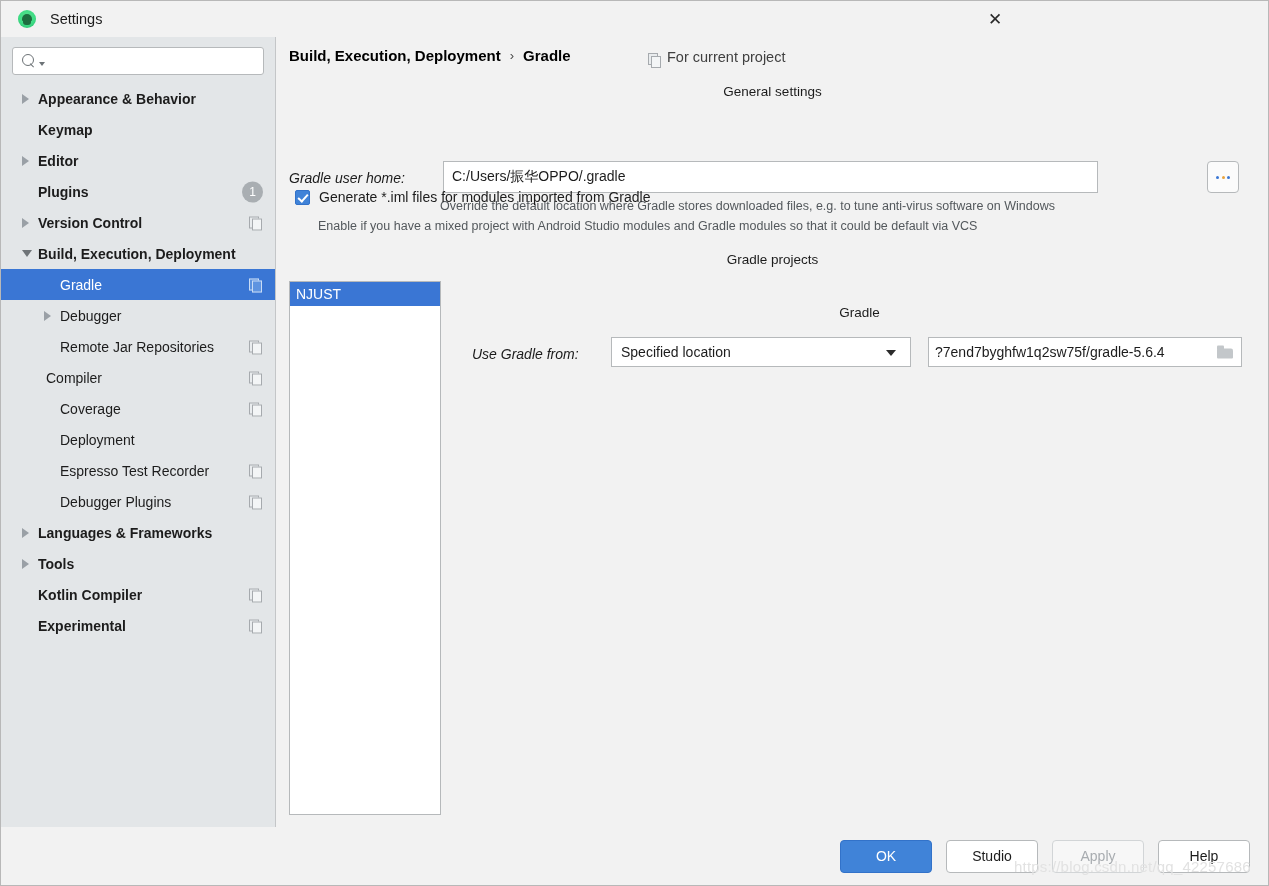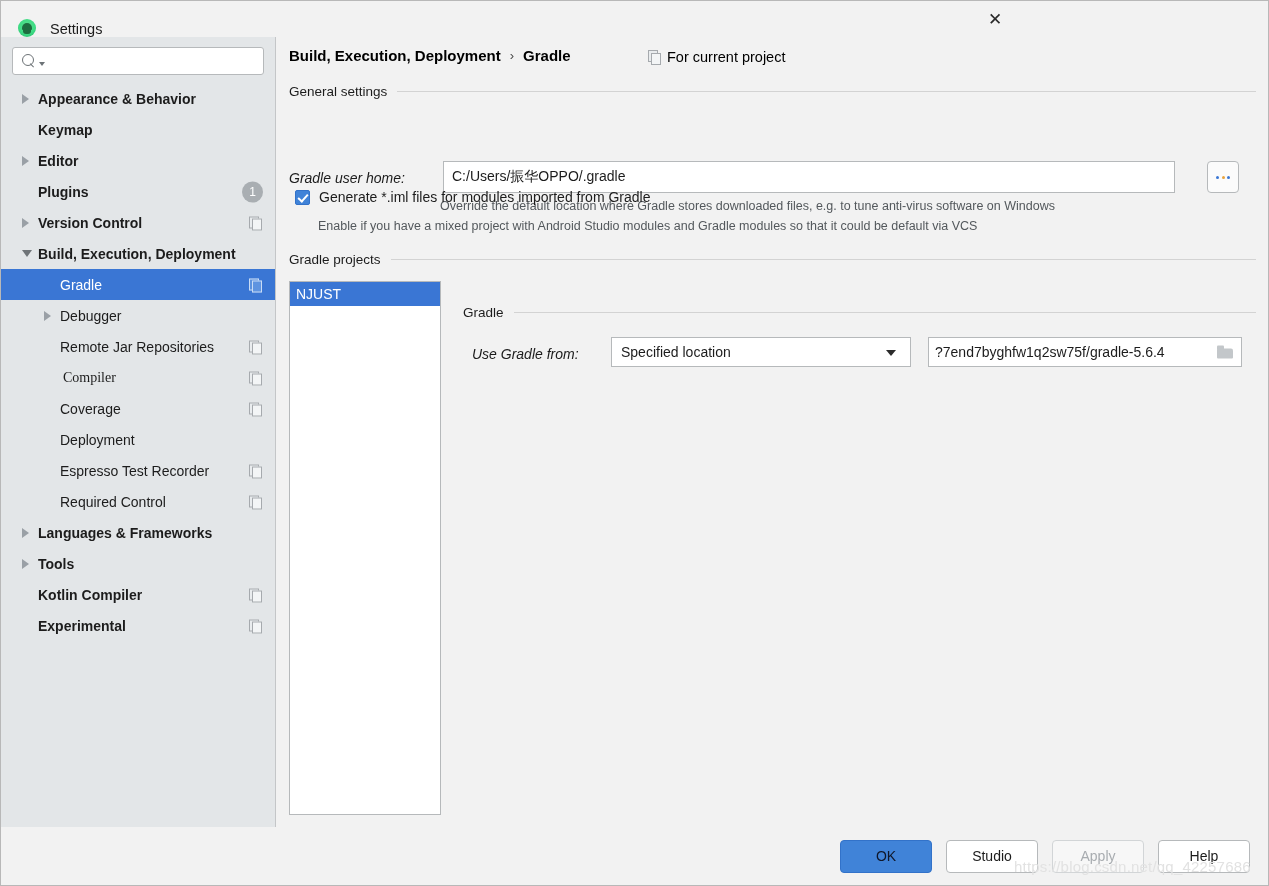--- a/index.html
+++ b/index.html
@@ -15,21 +15,21 @@
     width: 1269px; height: 886px;
     background: #f2f2f2;
     border: 1px solid #b8b8b8;
   }
 
   
   #titlebar {
     position: absolute; left: 0; top: 0;
     width: 1017px; height: 36px;
     background: #f2f2f2;
-    display: flex; align-items: flex-end;
+    display: flex; align-items: center;
   }
   #app-icon {
     width: 18px; height: 18px; margin-left: 17px;
     border-radius: 50%;
     background: radial-gradient(circle at 50% 40%, #5ddf8e 0%, #3ddc84 55%, #27b368 100%);
     position: relative;
   }
   #app-icon::before {
     content: ""; position: absolute;
     left: 4px; top: 4px; width: 10px; height: 7px;
@@ -146,29 +146,29 @@
   #breadcrumb {
     position: absolute; left: 12px; top: 10px;
     font-size: 15px; font-weight: bold; color: #000000;
     display: flex; align-items: center;
   }
   #breadcrumb .sep {
     margin: 0 9px; color: #4a4a4a; font-weight: normal; font-size: 13px;
   }
   #for-project {
     position: absolute; left: 371px; top: 12px;
-    display: flex; align-items: flex-start;
-    font-size: 14.5px; color: #000000;
+    display: flex; align-items: flex-end;
+    font-size: 14.5px; color: #404040;
   }
   #for-project .copy-ico { margin-right: 7px; transform: translateY(1px); }
 
   .section-head {
     position: absolute;
     display: flex; align-items: center; width: calc(100% - 24px); left: 12px;
-    font-size: 13.5px; color: #1c1c1c;
+    font-size: 13.5px; color: #1c1c1c; flex-direction: column;
   }
   .section-head .line {
     flex: 1; height: 1px; background: #d3d3d3; margin-left: 10px;
   }
 
   .field-label {
     position: absolute; font-size: 14px; color: #1c1c1c; font-style: italic;
   }
   .textfield {
     position: absolute;
@@ -251,21 +251,21 @@
   }
   .btn {
     height: 33px; min-width: 92px;
     border-radius: 4px; border: 1px solid #b6b9bb;
     background: #ffffff; color: #1c1c1c;
     font-size: 14px; font-family: "Liberation Sans", sans-serif;
     display: flex; align-items: center; justify-content: center;
     cursor: default;
   }
   .btn.primary {
-    background: #4083d8; border-color: #3272c9; color: #0f172a;
+    background: #4083d8; border-color: #3272c9; color: #ffffff;
   }
   .btn.disabled { color: #a8acb0; border-color: #d2d5d7; background: #f7f7f7; }
 
   #watermark {
     position: absolute; left: 1013px; top: 857px;
     font-size: 15px; color: #e2e2e2; letter-spacing: 0.2px;
     white-space: nowrap; pointer-events: none;
   }
 </style>
 </head>
@@ -318,36 +318,36 @@
         </div>
         <div class="tree-row">
           <span class="twisty collapsed" style="left: 43px;"></span>
           <span class="tree-label" style="margin-left: 59px;">Debugger</span>
         </div>
         <div class="tree-row">
           <span class="tree-label" style="margin-left: 59px;">Remote Jar Repositories</span>
           <span class="row-icon"><span class="copy-ico"></span></span>
         </div>
         <div class="tree-row">
-          <span class="tree-label" style="margin-left: 62px; font-family: Liberation Serif, serif;">Compiler</span>
+          <span class="tree-label" style="margin-left: 45px;">Compiler</span>
           <span class="row-icon"><span class="copy-ico"></span></span>
         </div>
         <div class="tree-row">
           <span class="tree-label" style="margin-left: 59px;">Coverage</span>
           <span class="row-icon"><span class="copy-ico"></span></span>
         </div>
         <div class="tree-row">
           <span class="tree-label" style="margin-left: 59px;">Deployment</span>
         </div>
         <div class="tree-row">
           <span class="tree-label" style="margin-left: 59px;">Espresso Test Recorder</span>
           <span class="row-icon"><span class="copy-ico"></span></span>
         </div>
         <div class="tree-row">
-          <span class="tree-label" style="margin-left: 59px;">Required Control</span>
+          <span class="tree-label" style="margin-left: 59px;">Debugger Plugins</span>
           <span class="row-icon"><span class="copy-ico"></span></span>
         </div>
         <div class="tree-row bold">
           <span class="twisty collapsed" style="left: 21px;"></span>
           <span class="tree-label" style="margin-left: 37px;">Languages &amp; Frameworks</span>
         </div>
         <div class="tree-row bold">
           <span class="twisty collapsed" style="left: 21px;"></span>
           <span class="tree-label" style="margin-left: 37px;">Tools</span>
         </div>
@@ -375,21 +375,21 @@
       <span>For current project</span>
     </div>
 
     <div class="section-head" style="top:47px;">
       <span>General settings</span>
       <span class="line"></span>
     </div>
 
     <div class="field-label" style="left:12px; top:133px;">Gradle user home:</div>
 
-    <div class="textfield" style="left:166px; top:124px; width:732px; height:32px;">
+    <div class="textfield" style="left:166px; top:124px; width:655px; height:32px;">
       <span>C:/Users/振华OPPO/.gradle</span>
     </div>
 
     <div id="dots-btn">
       <i style="background:#3a76d4;"></i>
         <i style="background:#e8a33d;"></i>
         <i style="background:#3a76d4;"></i>
     </div>
 
     <div class="hint" style="left:163px; top:162px;">Override the default location where Gradle stores downloaded files, e.g. to tune anti-virus software on Windows</div>

